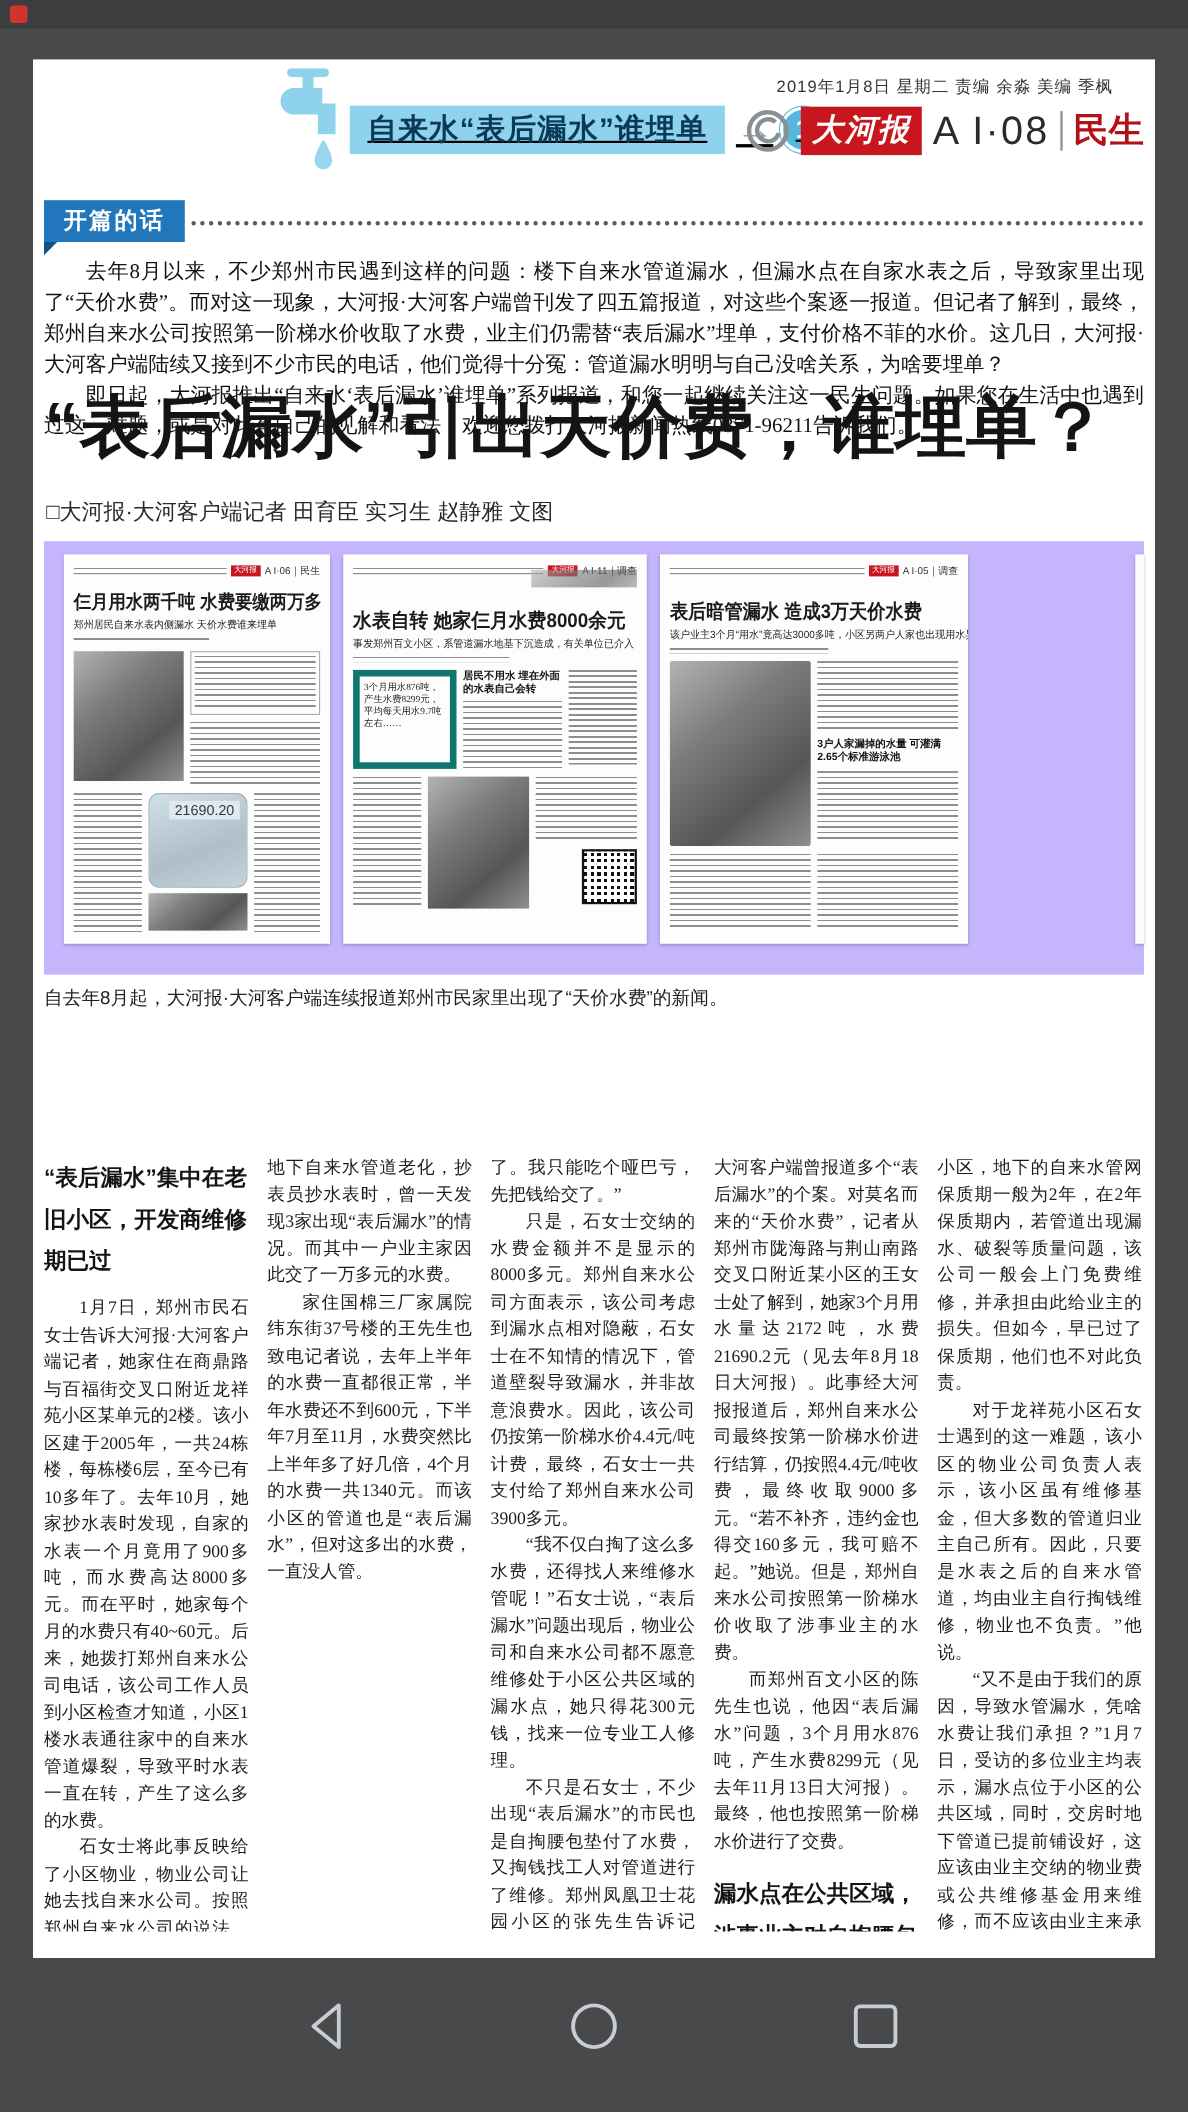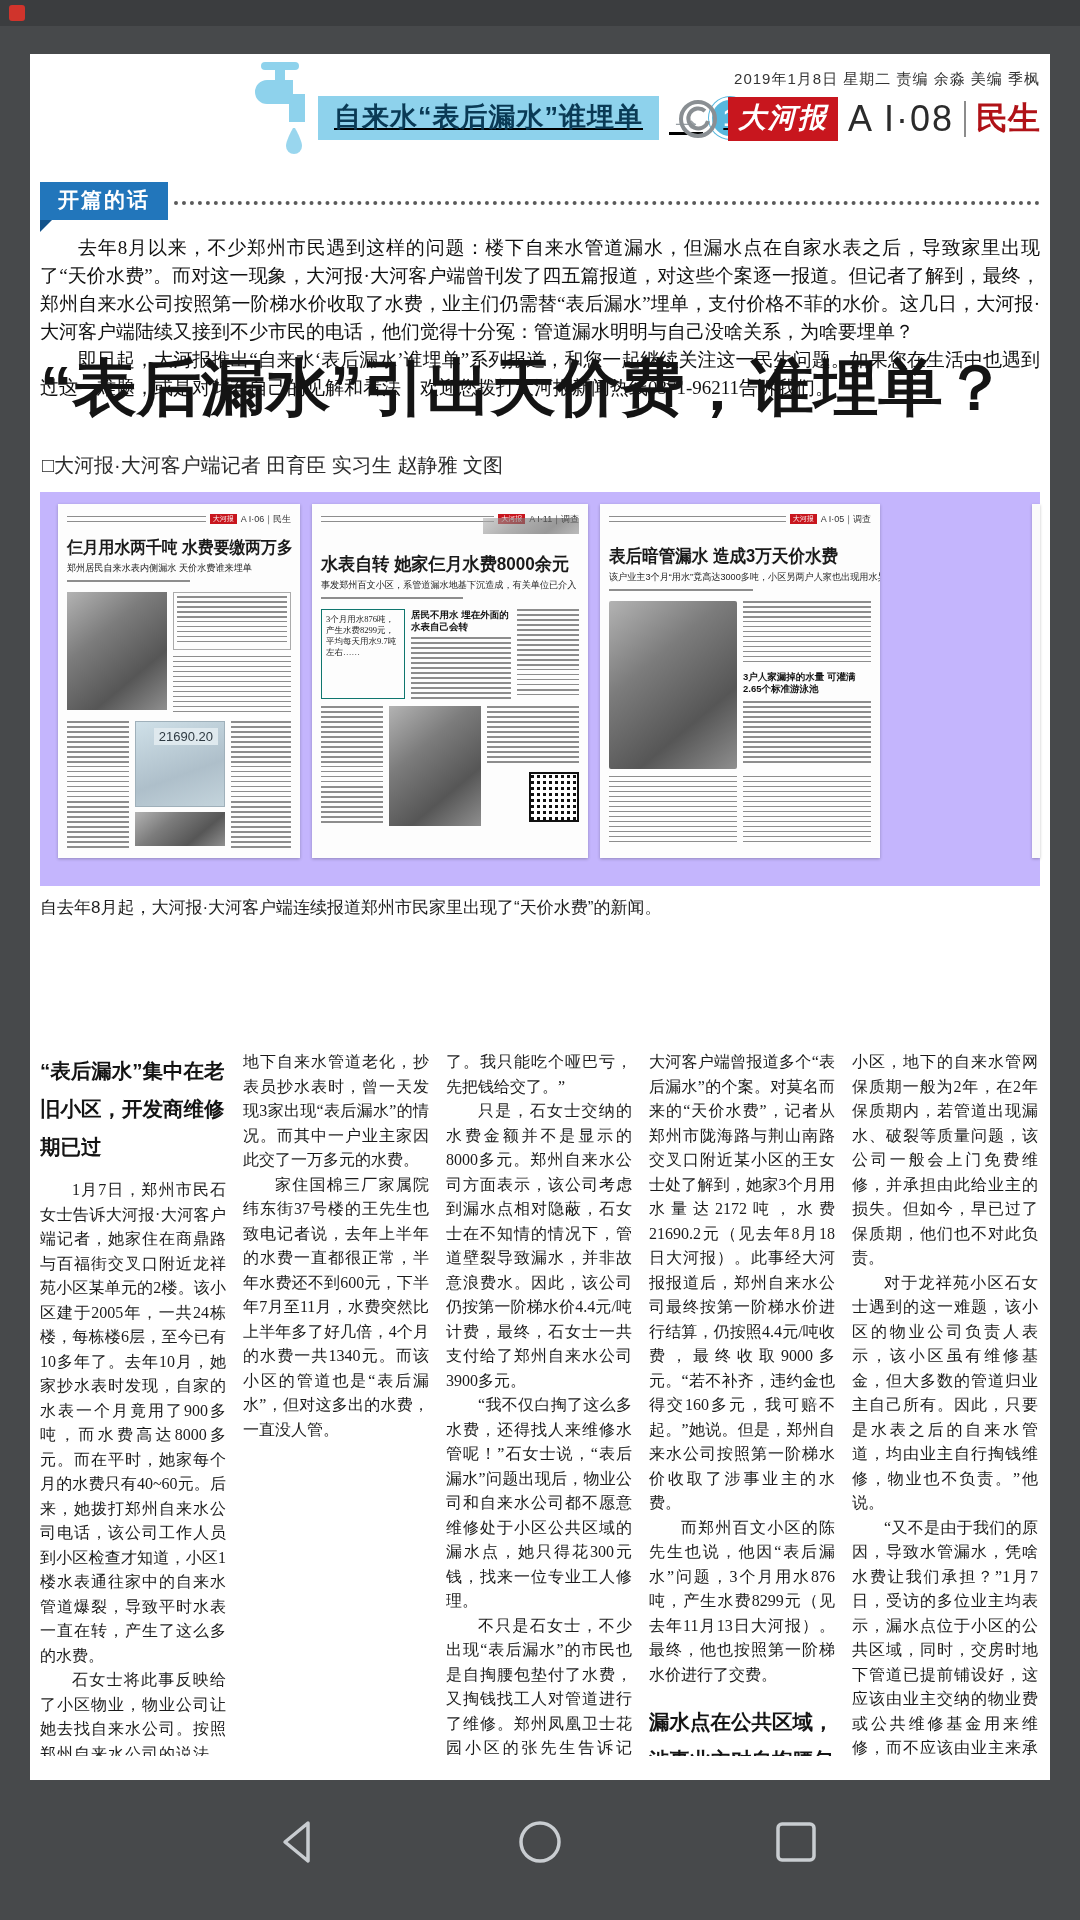--- a/index.html
+++ b/index.html
@@ -17,21 +17,21 @@
   
   .p-header{position:absolute;left:10px;top:8px;width:1000px;height:104px;}
   .faucet{position:absolute;left:205px;top:0px;}
   .banner-row{position:absolute;left:278px;top:34px;display:flex;align-items:center;text-decoration:underline;}
   .banner{background:#8ed2ec;color:#0a3a55;font-weight:bold;font-size:27px;
           padding:3px 16px 5px 16px;letter-spacing:1px;white-space:nowrap;}
   .banner-arrow{color:#9aa1a6;font-size:34px;font-weight:bold;margin:0 6px 0 10px;}
   .banner-num{width:36px;height:36px;border-radius:50%;background:#58b7dd;color:#fff;
               font-size:24px;font-weight:bold;display:flex;align-items:center;justify-content:center;
               border:3px solid #fff;box-shadow:0 0 0 1px #58b7dd;}
-  .masthead{position:absolute;right:0;top:8px;text-align:right;}
+  .masthead{position:absolute;right:0;top:8px;text-align:center;}
   .date-line{font-size:15px;color:#333;letter-spacing:1px;white-space:nowrap;}
   .logo-row{margin-top:8px;display:flex;align-items:center;justify-content:flex-end;gap:10px;}
   .swirl{width:40px;height:40px;}
   .paper-logo{background:#c8161e;color:#fff;font-family:"Liberation Serif","DejaVu Serif",serif;
               font-weight:bold;font-style:italic;font-size:28px;padding:2px 10px 4px 10px;letter-spacing:2px;white-space:nowrap;}
   .page-no{font-size:36px;color:#2b2b2b;letter-spacing:2px;white-space:nowrap;}
   .mast-div{width:2px;height:36px;background:#8c8c8c;}
   .section-name{font-size:32px;color:#b01217;font-weight:bold;white-space:nowrap;}
   
   .opening{position:absolute;left:10px;top:128px;width:1000px;}
@@ -63,21 +63,21 @@
   .clip-pageno{font-size:9px;color:#333;white-space:nowrap;}
   .clip-hl{font-weight:900;color:#1a1a1a;white-space:nowrap;margin-top:10px;transform-origin:left;}
   .clip1 .clip-hl{font-size:17px;transform:scaleX(0.93);}
   .clip2 .clip-hl{font-size:18px;transform:scaleX(0.95);margin-top:26px;}
   .clip3 .clip-hl{font-size:18px;transform:scaleX(0.92);}
   .clip-sub{font-size:9.5px;color:#222;white-space:nowrap;transform:scaleX(0.96);transform-origin:left;margin-top:3px;}
   .clip-byline{height:5px;width:55%;margin-top:5px;}
   .microtext{background-image:repeating-linear-gradient(to bottom,#8d8d8d 0 1.5px,transparent 1.5px 5px);}
   .photo{background:linear-gradient(140deg,#b3b3b3 0%,#7c7c7c 35%,#565656 70%,#8f8f8f 100%);}
   .clip-row{display:flex;gap:6px;margin-top:7px;}
-  .pull-box{border:1px solid #0f766e;padding:4px;font-size:8.5px;line-height:11px;color:#222;
+  .pull-box{border:6px solid #0f766e;padding:4px;font-size:8.5px;line-height:11px;color:#222;
             font-family:"Liberation Serif","DejaVu Serif",serif;}
   .inner-head{font-size:9.5px;font-weight:bold;color:#111;line-height:12px;}
   .phone{background:linear-gradient(160deg,#cfe0e8,#aebfca 60%,#c4d4dc);border:1px solid #9fb0ba;
          display:flex;align-items:flex-start;justify-content:flex-end;padding:6px;box-sizing:border-box;}
   .phone-amt{background:#dfe9ee;color:#2e3a42;font-size:13px;padding:1px 5px;}
   .qr{width:46px;height:46px;border:2px solid #111;
       background:repeating-linear-gradient(0deg,#111 0 3px,#fff 3px 6px),
                  repeating-linear-gradient(90deg,#111 0 3px,#fff 3px 6px);
       background-blend-mode:lighten;}
   
@@ -168,21 +168,21 @@
           <div style="flex:1;">
             <div style="border:1px solid #aaa;height:50px;padding:3px;">
               <div class="microtext" style="height:100%;"></div>
             </div>
             <div class="microtext" style="height:58px;margin-top:6px;"></div>
           </div>
         </div>
         <div class="clip-row">
           <div class="microtext" style="width:62px;height:128px;"></div>
           <div style="flex:1;">
-            <div class="phone" style="width:100%;height:86px;">
+            <div class="phone" style="width:100%;height:86px;border-radius:10px;">
               <span class="phone-amt">21690.20</span>
             </div>
             <div class="photo" style="width:100%;height:34px;margin-top:5px;"></div>
           </div>
           <div class="microtext" style="width:60px;height:128px;"></div>
         </div>
       </div>
 
       <div class="clip clip2">
         <div class="clip-head">

